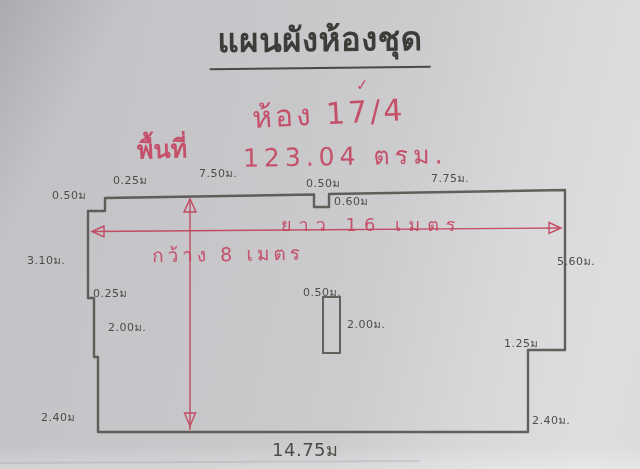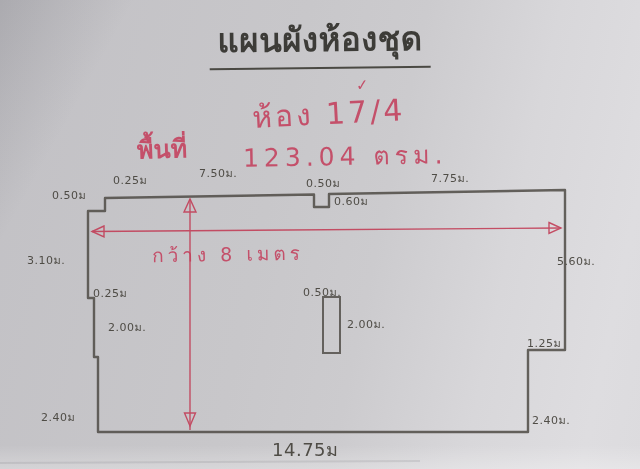--- a/index.html
+++ b/index.html
@@ -38,38 +38,39 @@
   .dim{
     position:absolute;font-size:11px;color:#45423b;letter-spacing:.5px;
     white-space:nowrap;opacity:.92;
   }
   .d1{left:52px;top:186px;}   .d2{left:113px;top:171px;}
   .d3{left:199px;top:164px;}  .d4{left:306px;top:174px;}
   .d5{left:334px;top:192px;text-align:center;}  .d6{left:431px;top:169px;}
   .d7{left:27px;top:251px;}   .d8{left:557px;top:252px;}
   .d9{left:93px;top:284px;}   .d10{left:108px;top:318px;}
   .d11{left:303px;top:283px;} .d12{left:347px;top:315px;}
-  .d13{left:527px;top:334px;} .d14{left:532px;top:376px;margin-top:35px;}
+  .d13{left:504px;top:334px;} .d14{left:532px;top:376px;margin-top:35px;}
   .d15{left:41px;top:408px;}  .d16{left:272px;top:435px;font-size:18px;}
 </style>
 </head>
 <body>
 
 <div class="page">
 
   <div class="crease-topleft"></div>
   <div class="sheen-bottom"></div>
   <div class="fold-line"></div>
 
   <div class="title">แผนผังห้องชุด</div>
 
   <div class="ink ink-check">✓</div>
   <div class="ink ink-room">ห้อง 17/4</div>
   <div class="ink ink-area-label">พื้นที่</div>
   <div class="ink ink-area-value">123.04 ตรม.</div>
+  <div class="ink ink-length">ยาว 16 เมตร</div>
   <div class="ink ink-width">กว้าง 8 เมตร</div>
 
   <svg class="plan" width="640" height="469" viewBox="0 0 640 469">
 
     <path d="M 105,198 L 314,194.5 L 314,207 L 329,207 L 329,194 L 565,190
              L 565,350 L 528,350 L 528,432 L 98,432 L 98,357 L 94,357
              L 94,298 L 88,298 L 88,211 L 105,211 Z" fill="none" stroke="#524f49" stroke-width="2.4" stroke-linejoin="round" stroke-linecap="round" opacity="0.88"></path>
 
     <rect x="323" y="297" width="17" height="56" fill="none" stroke="#524f49" stroke-width="2" opacity="0.85"></rect>
 

